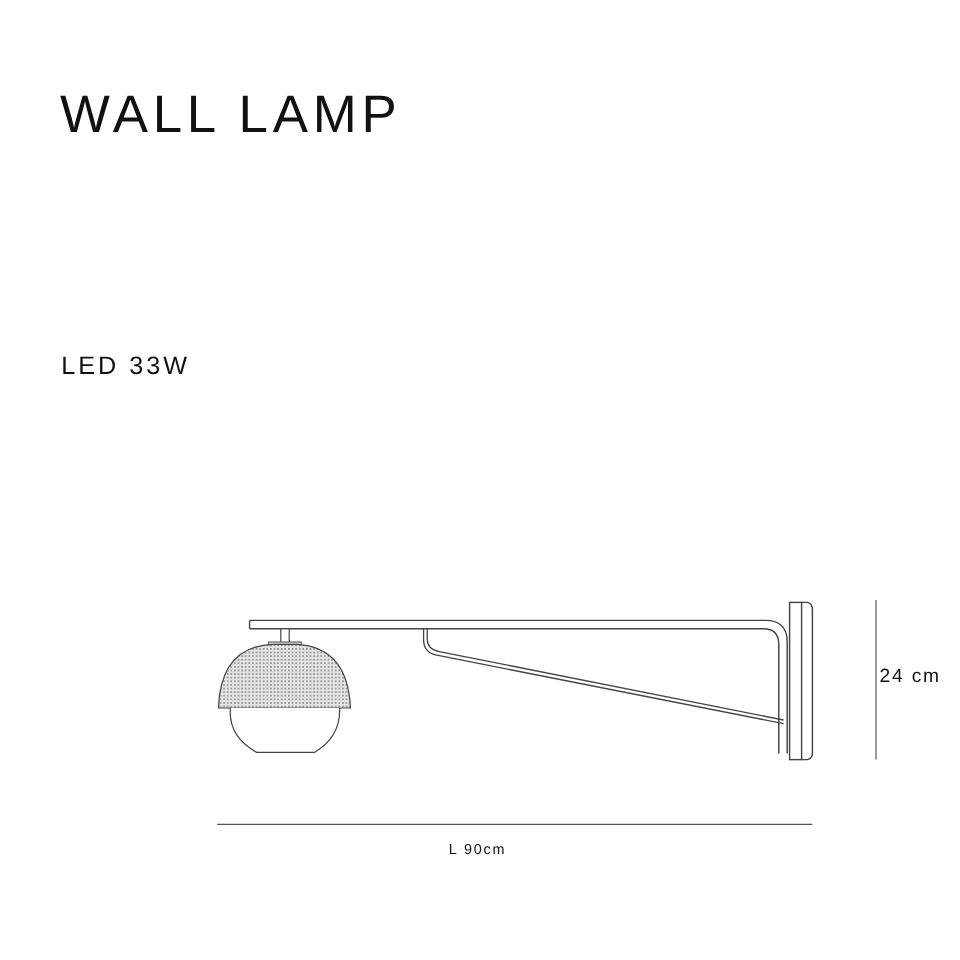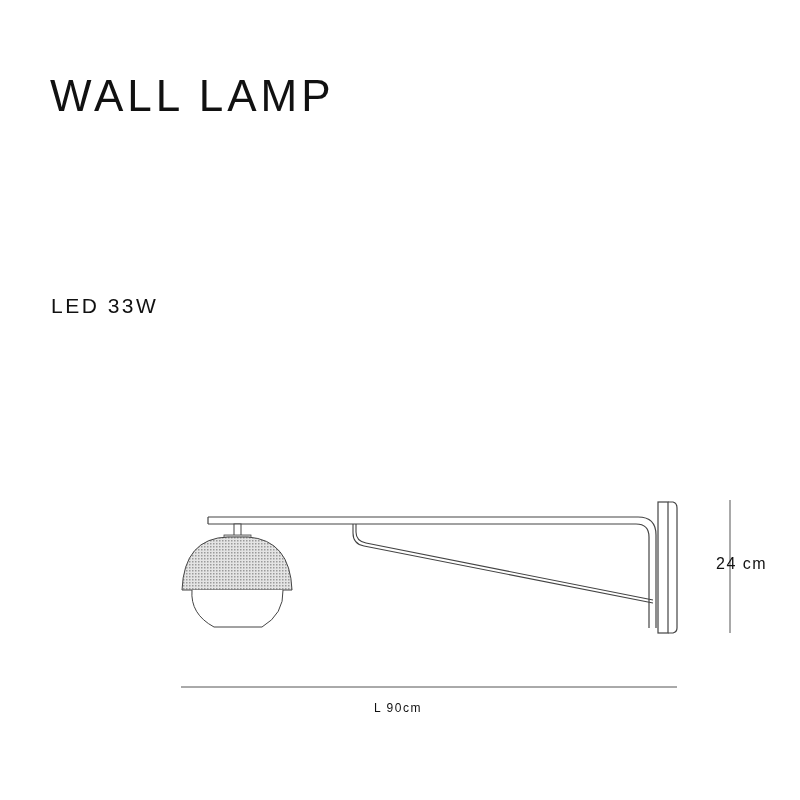--- a/index.html
+++ b/index.html
@@ -3,21 +3,21 @@
 <meta charset="utf-8">
 <style>
   html, body { margin: 0; padding: 0; background: #ffffff; }
   body { width: 800px; height: 800px; position: relative; overflow: hidden;
          font-family: "Liberation Sans", "DejaVu Sans", sans-serif; color: #111; }
   .title { position: absolute; left: 50px; top: 74px; font-size: 44px; letter-spacing: 4px;
            font-weight: 400; line-height: 1; }
   .spec { position: absolute; left: 51px; top: 267px; font-size: 21px; letter-spacing: 2.5px;
           line-height: 1; margin-top: 28px; }
   .dim-h-label { position: absolute; left: 374px; top: 701px; font-size: 12px; letter-spacing: 1.5px; }
-  .dim-v-label { position: absolute; left: 716px; top: 555px; font-size: 16px; letter-spacing: 1.5px; }
+  .dim-v-label { position: absolute; left: 733px; top: 555px; font-size: 16px; letter-spacing: 1.5px; }
   svg.drawing { position: absolute; left: 0; top: 0; }
 </style>
 </head>
 <body>
 
 <div class="title">WALL LAMP</div>
 <div class="spec">LED 33W</div>
 
 <svg class="drawing" width="800" height="800" viewBox="0 0 800 800">
   <defs>

